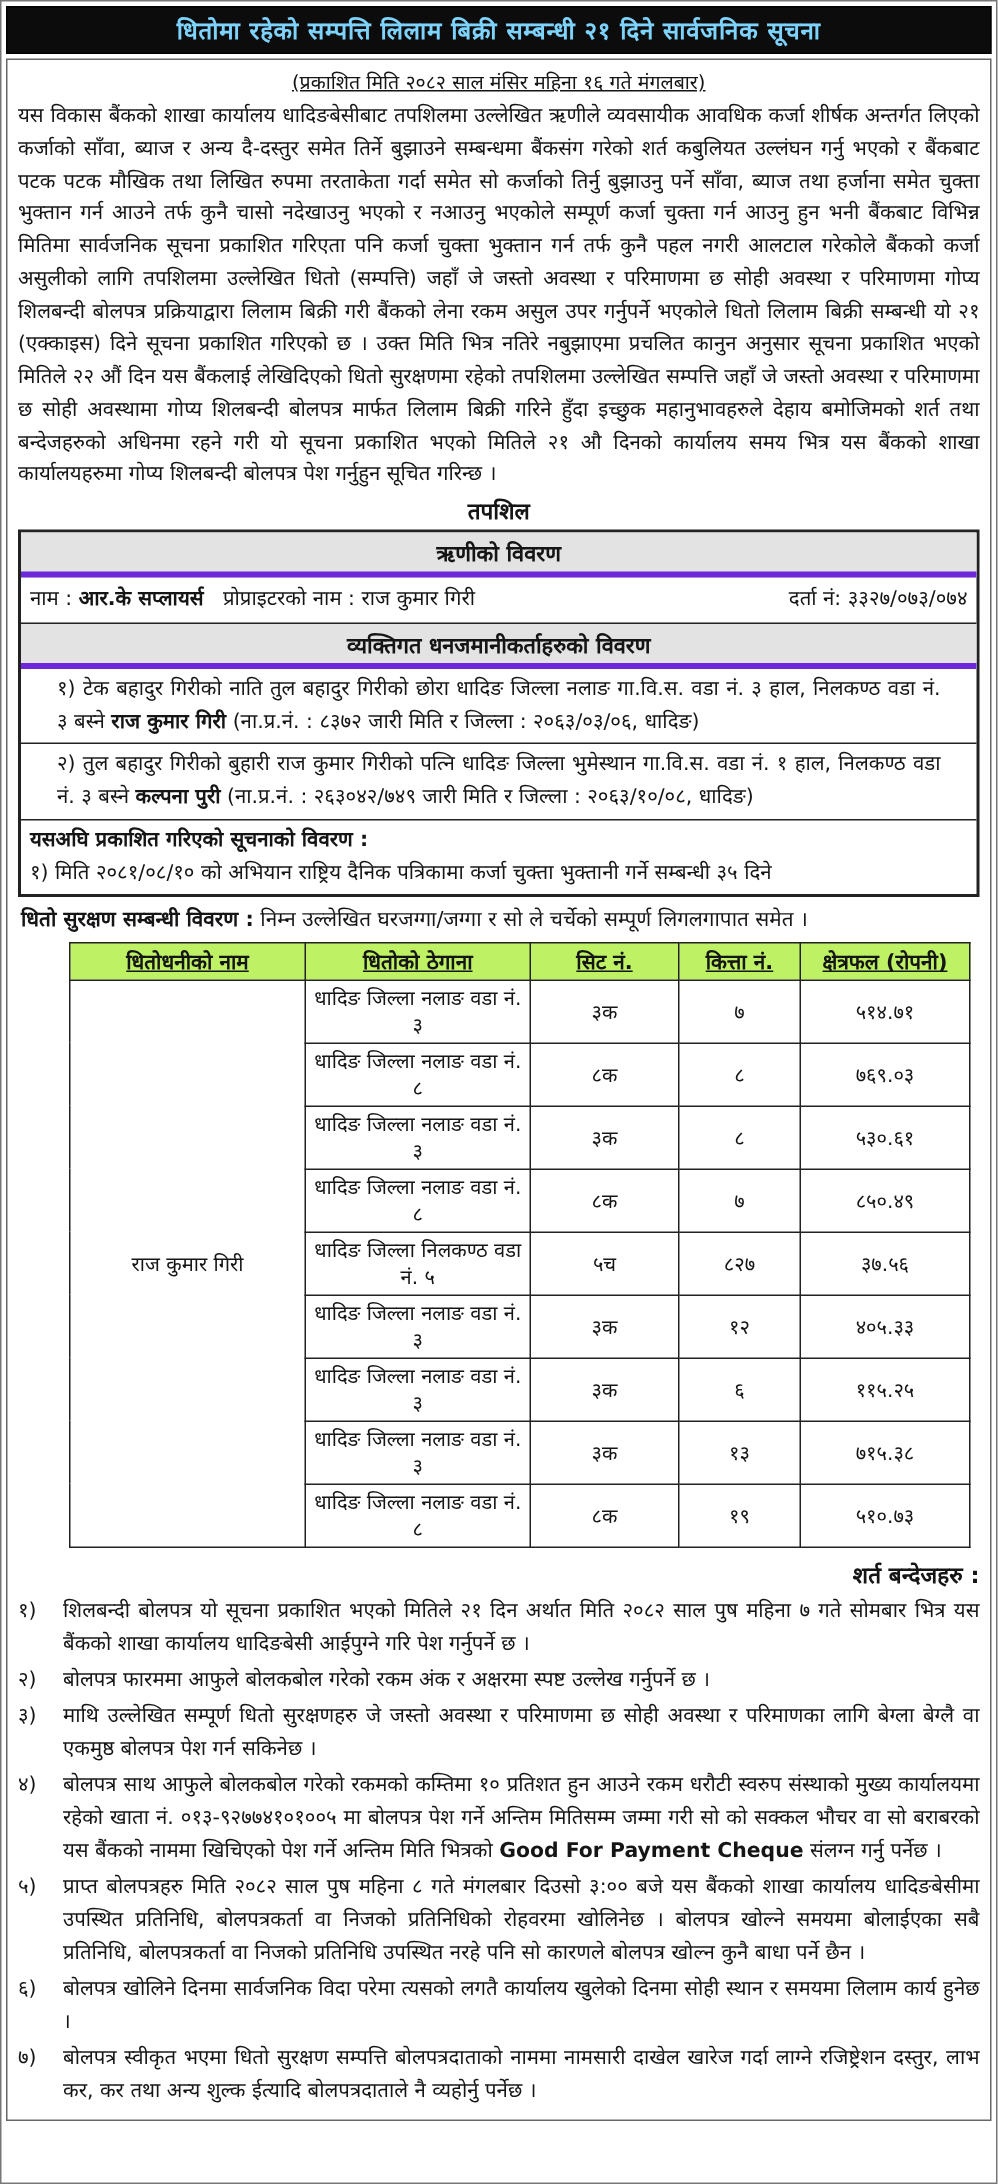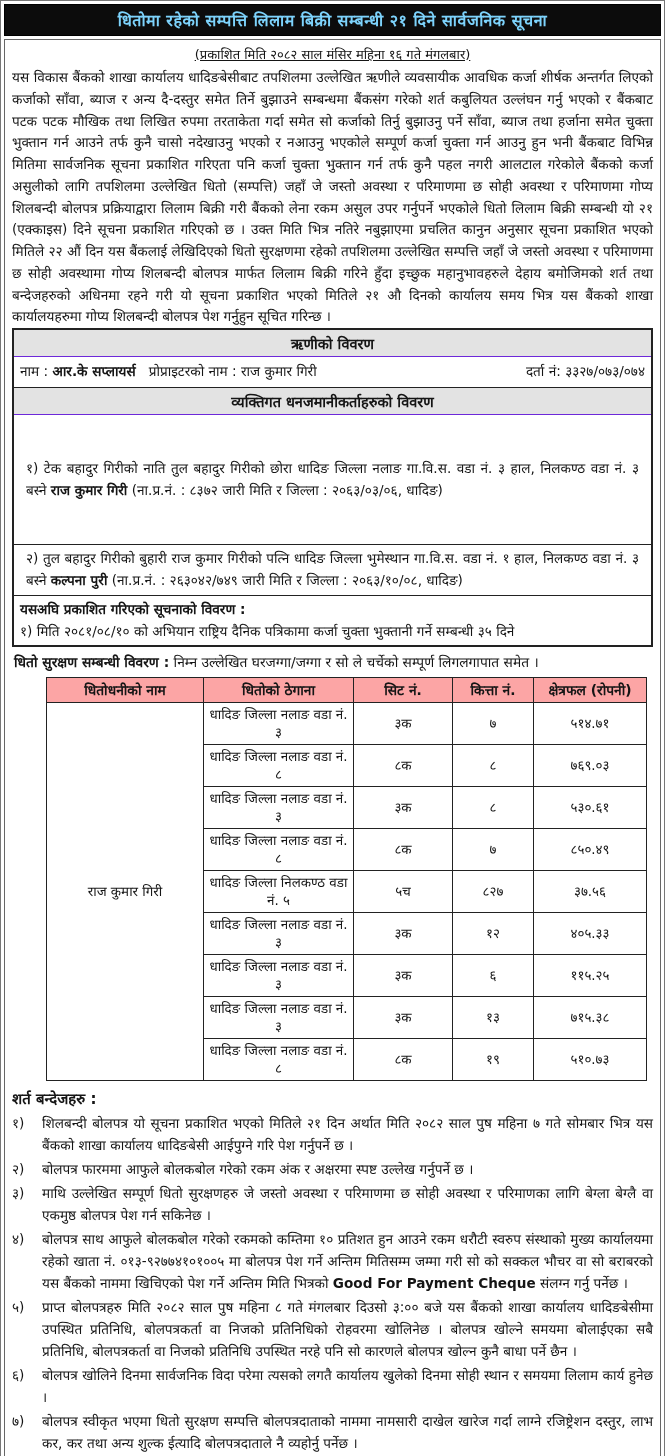--- a/index.html
+++ b/index.html
@@ -11,50 +11,51 @@
   .title-bar{
     margin:3px;background:#0c0c0c;color:#7dd3fc;border:1px solid #000;
     text-align:center;font-weight:bold;font-size:16px;padding:4px 2px;letter-spacing:.5px;
   }
   .content{margin:0 3px;border:1px solid #666;padding:3px 7px 6px 7px;}
   .date-line{text-align:center;font-size:13px;margin:2px 0 4px 0;text-decoration:underline;}
   .intro{font-size:13.6px;line-height:1.6;text-align:justify;margin:0;}
   .tapasil{text-align:center;font-weight:bold;font-size:15px;margin:2px 0 3px 0;}
   .detail-box{border:2px solid #222;}
   .sec-head{
-    background:#e3e3e3;border-bottom:1px solid #6d28d9;font-weight:bold;text-align:center;
+    background:#e3e3e3;border-bottom:4px solid #6d28d9;font-weight:bold;text-align:center;
     font-size:14.5px;padding:3px 0;
   }
   .kv-rows{padding:3px 6px;font-size:13.6px;line-height:1.75;}
   .kv-line{display:flex;justify-content:space-between;gap:8px;}
   .kv-left{white-space:nowrap;}
   .kv-right{white-space:nowrap;text-align:right;}
   .b{font-weight:bold;}
-  .guarantor{border-top:1px solid #222;padding:3px 12px;font-size:13.6px;line-height:1.6;text-align:justify;margin-top:40px;}
+  .guarantor{border-top:1px solid #222;padding:3px 24px;font-size:13.6px;line-height:1.6;text-align:justify;}
   .prev-box{border-top:1px solid #222;padding:3px 6px;font-size:13.6px;line-height:1.6;}
   .collateral-head{font-size:13.8px;margin:5px 2px 4px 2px;line-height:1.5;}
   table.prop{
     border-collapse:collapse;margin:2px 4px 6px 34px;width:calc(100% - 40px);
     font-size:13.4px;
   }
   table.prop th,table.prop td{border:1px solid #222;padding:2.5px 3px;text-align:center;}
-  table.prop th{background:#fca5a5;font-size:13.8px;}
-  .terms-head{text-align:left;font-weight:bold;font-size:15px;margin:7px 0 4px 0;}
+  table.prop th{background:#bef264;font-size:13.8px;text-decoration:underline;}
+  .terms-head{text-align:right;font-weight:bold;font-size:15px;margin:7px 0 4px 0;}
   .term{display:flex;font-size:13.6px;line-height:1.62;margin:2px 0;}
   .term-num{flex:0 0 30px;}
   .term-text{flex:1;text-align:justify;}
 </style>
 </head>
 <body>
 
 <div class="title-bar">धितोमा रहेको सम्पत्ति लिलाम बिक्री सम्बन्धी २१ दिने सार्वजनिक सूचना</div>
 
 <div class="content">
   <div class="date-line">(प्रकाशित मिति २०८२ साल मंसिर महिना १६ गते मंगलबार)</div>
   <p class="intro">यस विकास बैंकको शाखा कार्यालय धादिङबेसीबाट तपशिलमा उल्लेखित ऋणीले व्यवसायीक आवधिक कर्जा शीर्षक अन्तर्गत लिएको कर्जाको साँवा, ब्याज र अन्य दै-दस्तुर समेत तिर्ने बुझाउने सम्बन्धमा बैंकसंग गरेको शर्त कबुलियत उल्लंघन गर्नु भएको र बैंकबाट पटक पटक मौखिक तथा लिखित रुपमा तरताकेता गर्दा समेत सो कर्जाको तिर्नु बुझाउनु पर्ने साँवा, ब्याज तथा हर्जाना समेत चुक्ता भुक्तान गर्न आउने तर्फ कुनै चासो नदेखाउनु भएको र नआउनु भएकोले सम्पूर्ण कर्जा चुक्ता गर्न आउनु हुन भनी बैंकबाट विभिन्न मितिमा सार्वजनिक सूचना प्रकाशित गरिएता पनि कर्जा चुक्ता भुक्तान गर्न तर्फ कुनै पहल नगरी आलटाल गरेकोले बैंकको कर्जा असुलीको लागि तपशिलमा उल्लेखित धितो (सम्पत्ति) जहाँ जे जस्तो अवस्था र परिमाणमा छ सोही अवस्था र परिमाणमा गोप्य शिलबन्दी बोलपत्र प्रक्रियाद्वारा लिलाम बिक्री गरी बैंकको लेना रकम असुल उपर गर्नुपर्ने भएकोले धितो लिलाम बिक्री सम्बन्धी यो २१ (एक्काइस) दिने सूचना प्रकाशित गरिएको छ । उक्त मिति भित्र नतिरे नबुझाएमा प्रचलित कानुन अनुसार सूचना प्रकाशित भएको मितिले २२ औं दिन यस बैंकलाई लेखिदिएको धितो सुरक्षणमा रहेको तपशिलमा उल्लेखित सम्पत्ति जहाँ जे जस्तो अवस्था र परिमाणमा छ सोही अवस्थामा गोप्य शिलबन्दी बोलपत्र मार्फत लिलाम बिक्री गरिने हुँदा इच्छुक महानुभावहरुले देहाय बमोजिमको शर्त तथा बन्देजहरुको अधिनमा रहने गरी यो सूचना प्रकाशित भएको मितिले २१ औ दिनको कार्यालय समय भित्र यस बैंकको शाखा कार्यालयहरुमा गोप्य शिलबन्दी बोलपत्र पेश गर्नुहुन सूचित गरिन्छ ।</p>
+  <div class="tapasil">तपशिल</div>
 
   <div class="detail-box">
     <div class="sec-head">ऋणीको विवरण</div>
     <div class="kv-rows">
       <div class="kv-line">
         <span class="kv-left"><span>नाम :</span> <span class="b">आर.के सप्लायर्स</span>&nbsp;&nbsp;&nbsp;<span>प्रोप्राइटरको नाम :</span> <span>राज कुमार गिरी</span></span>
         <span class="kv-right"><span>दर्ता नं:</span> <span>३३२७/०७३/०७४</span></span>
       </div>
     </div>
 

